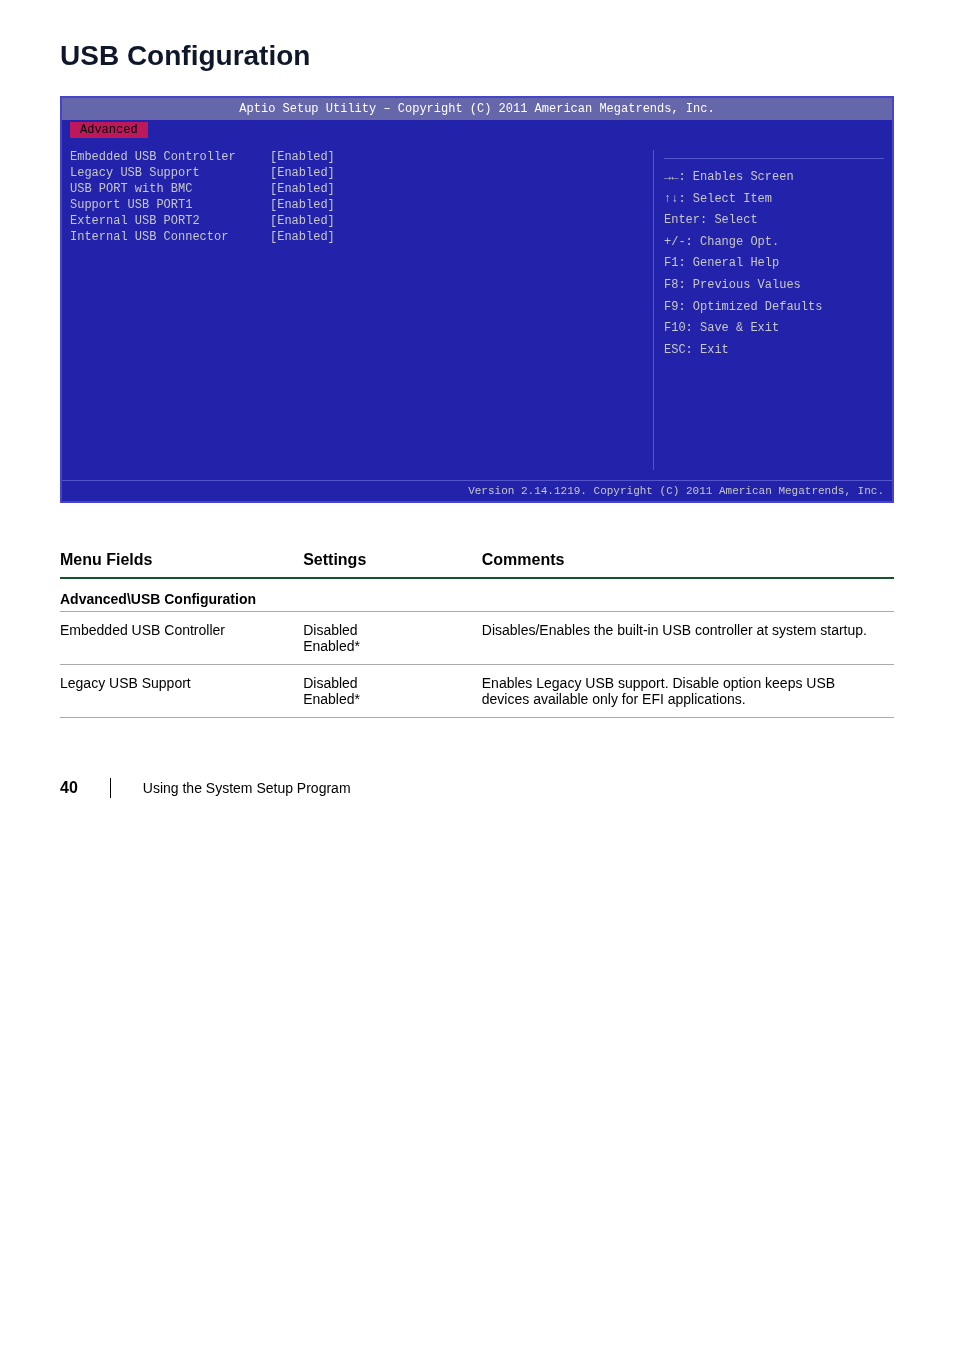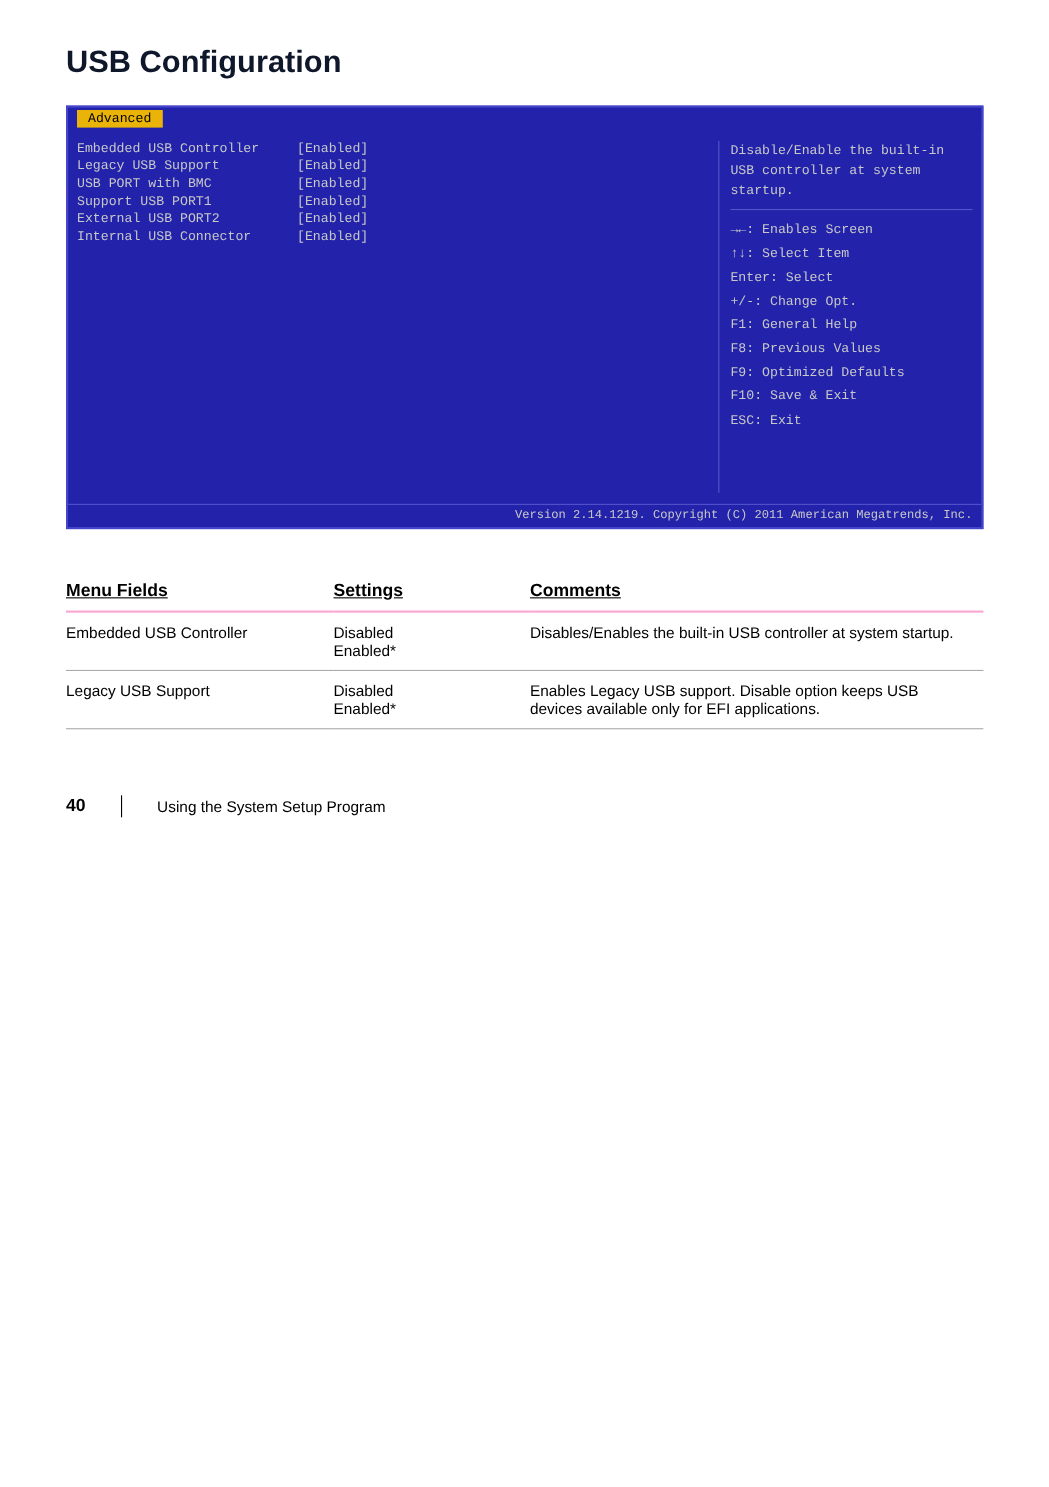--- a/index.html
+++ b/index.html
@@ -40,21 +40,21 @@
       font-size: 12px;
     }
 
     .bios-tab-bar {
       background: #2222aa;
       padding: 2px 8px;
     }
 
     .bios-tab {
       display: inline-block;
-      background: #eab308;
+      background: #be185d;
       color: #000000;
       padding: 1px 10px;
       font-family: 'Courier New', Courier, monospace;
       font-size: 12px;
     }
 
     .bios-content {
       display: flex;
       padding: 10px 8px;
       gap: 0;
@@ -125,22 +125,21 @@
     }
 
     
     .menu-table {
       width: 100%;
       border-collapse: collapse;
       margin-bottom: 40px;
     }
 
     .menu-table thead tr {
-      border-bottom: 2px solid #f9a8d4;
-      text-decoration: underline;
+      border-bottom: 2px solid #14532d;
     }
 
     .menu-table th {
       text-align: left;
       padding: 8px 12px 8px 0;
       font-size: 16px;
       font-weight: bold;
       color: #000000;
     }
 
@@ -201,20 +200,21 @@
       font-size: 14px;
     }
   </style>
 </head>
 <body>
 
 <h1 class="page-title">USB Configuration</h1>
 
 <div class="bios-screen">
 
+  <div class="bios-header">Aptio Setup Utility – Copyright (C) 2011 American Megatrends, Inc.</div>
 
   <div class="bios-tab-bar">
     <span class="bios-tab">Advanced</span>
   </div>
 
   <div class="bios-content">
 
     <div class="bios-left">
 
     <div class="bios-row">
@@ -239,21 +239,20 @@
     </div>
         <div class="bios-row">
       <span class="bios-item-name">Internal USB Connector</span>
       <span class="bios-item-value">[Enabled]</span>
     </div>
       </div>
 
     <div class="bios-divider-v"></div>
 
     <div class="bios-right">
-      <div class="bios-help-text">Disable/Enable the built-in USB controller at system startup.</div>
       <hr class="bios-horizontal-divider">
       <div class="bios-key-help">
 
       <div>→←: Enables Screen</div>
           <div>↑↓: Select Item</div>
           <div>Enter: Select</div>
           <div>+/-: Change Opt.</div>
           <div>F1: General Help</div>
           <div>F8: Previous Values</div>
           <div>F9: Optimized Defaults</div>
@@ -269,20 +268,23 @@
 
 <table class="menu-table">
   <thead>
     <tr>
       <th>Menu Fields</th>
       <th>Settings</th>
       <th>Comments</th>
     </tr>
   </thead>
   <tbody>
+    <tr class="section-row">
+      <td colspan="3">Advanced\USB Configuration</td>
+    </tr>
 
   <tr>
       <td class="field-cell">Embedded USB Controller</td>
       <td class="settings-cell">
           <div class="setting-disabled">Disabled</div>
           <div class="setting-enabled">Enabled*</div>
         </td>
       <td class="comments-cell">Disables/Enables the built-in USB controller at system startup.</td>
     </tr>
       <tr>

